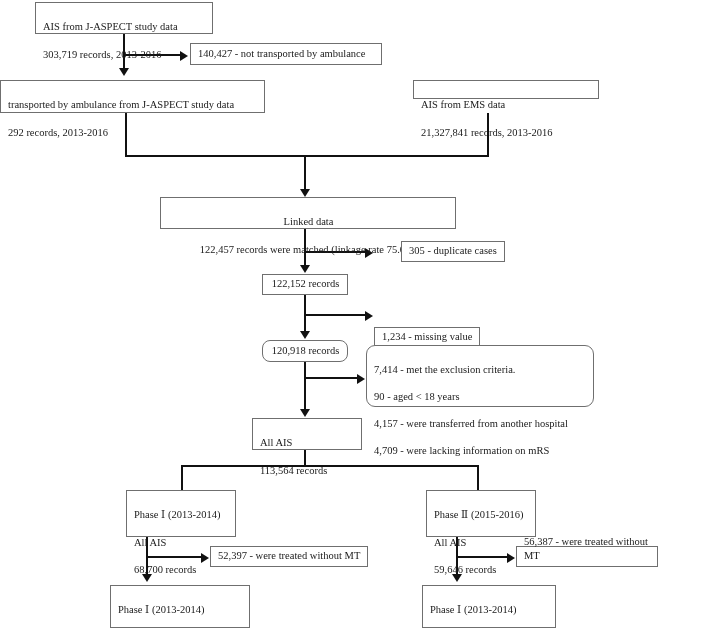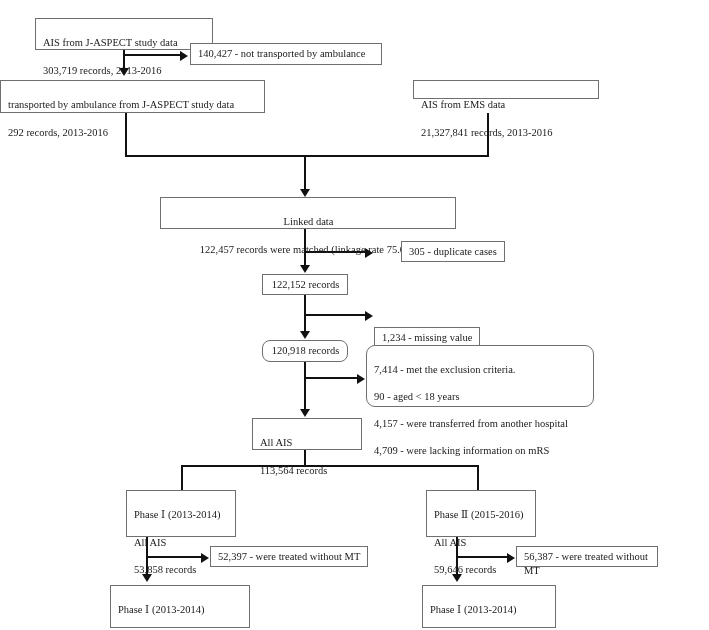--- a/index.html
+++ b/index.html
@@ -25,21 +25,21 @@
     font-size: 10.5px;
     line-height: 1.32;
     padding: 3px 6px 3px 7px;
     white-space: pre-line;
     z-index: 3;
   }
   .node.center { text-align: center; }
   .node.vcenter {
     display: flex;
     flex-direction: column;
-    justify-content: flex-start;
+    justify-content: flex-end;
   }
 
   
   .ln {
     position: absolute;
     background: #111111;
     z-index: 1;
   }
   .vline { width: 2px; }
   .hline { height: 2px; }
@@ -104,21 +104,21 @@
   <div class="ln vline" style="left:146px; top:537px; height:43px;"></div>
   <div class="arrow-down" style="left:142px; top:574px;"></div>
   <div class="ln hline" style="left:147px; top:556px; width:58px;"></div>
   <div class="arrow-right" style="left:201px; top:553px;"></div>
 
   <div class="ln vline" style="left:456px; top:537px; height:43px;"></div>
   <div class="arrow-down" style="left:452px; top:574px;"></div>
   <div class="ln hline" style="left:457px; top:556px; width:54px;"></div>
   <div class="arrow-right" style="left:507px; top:553px;"></div>
 
-  <div class="node" style="left:35px; top:2px; width:178px; height:32px;margin-top:16px;">
+  <div class="node" style="left:35px; top:2px; width:178px; height:32px;">
     <span>AIS from J-ASPECT study data</span><br>
     <span>303,719 records, 2013-2016</span>
   </div>
 
   <div class="node vcenter" style="left:190px; top:43px; width:192px; height:22px;">
     <span>140,427 - not transported by ambulance</span>
   </div>
 
   <div class="node" style="left:0px; top:80px; width:265px; height:33px;">
     <span>transported by ambulance from J-ASPECT study data</span><br>
@@ -159,21 +159,21 @@
   </div>
 
   <div class="node" style="left:252px; top:418px; width:110px; height:32px;">
     <span>All AIS</span><br>
     <span>113,564 records</span>
   </div>
 
   <div class="node" style="left:126px; top:490px; width:110px; height:47px;">
     <span class="exclusion-line">Phase Ⅰ (2013-2014)</span>
     <span class="exclusion-line">All AIS</span>
-    <span class="exclusion-line">53,858 records</span>
+    <span class="exclusion-line">68,700 records</span>
   </div>
 
   <div class="node" style="left:426px; top:490px; width:110px; height:47px;">
     <span class="exclusion-line">Phase Ⅱ (2015-2016)</span>
     <span class="exclusion-line">All AIS</span>
     <span class="exclusion-line">59,646 records</span>
   </div>
 
   <div class="node vcenter" style="left:210px; top:546px; width:158px; height:21px;">
     <span>52,397 - were treated without MT</span>

